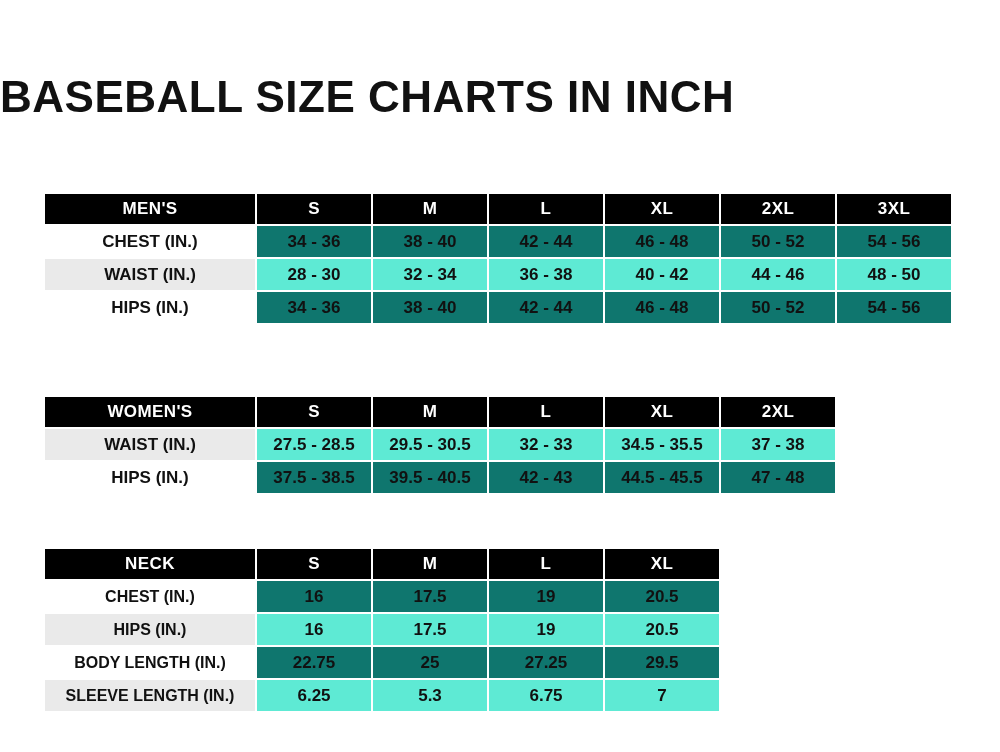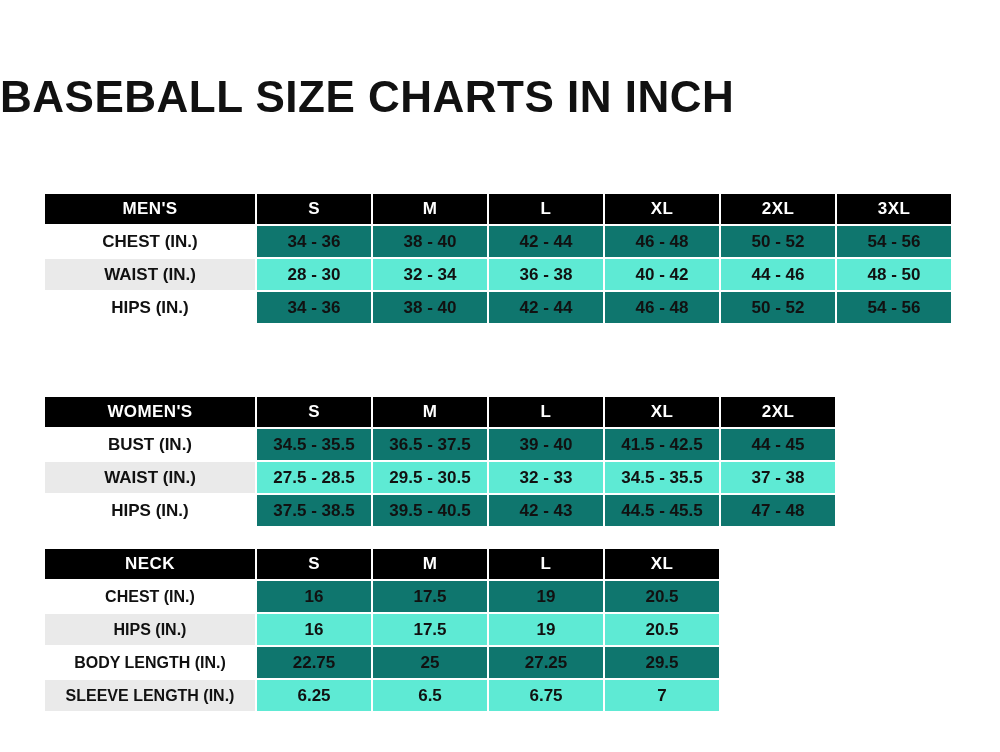--- a/index.html
+++ b/index.html
@@ -162,28 +162,20 @@
       <tr>
         <th class="rowlabel">WOMEN'S</th>
         <th>S</th>
         <th>M</th>
         <th>L</th>
         <th>XL</th>
         <th>2XL</th>
       </tr>
     </thead>
     <tbody>
-      <tr class="light">
-        <td class="rowlabel">BUST (IN.)</td>
-        <td>34.5 - 35.5</td>
-        <td>36.5 - 37.5</td>
-        <td>39 - 40</td>
-        <td>41.5 - 42.5</td>
-        <td>44 - 45</td>
-      </tr>
       <tr class="shade">
         <td class="rowlabel">WAIST (IN.)</td>
         <td>27.5 - 28.5</td>
         <td>29.5 - 30.5</td>
         <td>32 - 33</td>
         <td>34.5 - 35.5</td>
         <td>37 - 38</td>
       </tr>
       <tr class="light">
         <td class="rowlabel">HIPS (IN.)</td>
@@ -231,20 +223,20 @@
       <tr class="light">
         <td class="rowlabel">BODY LENGTH (IN.)</td>
         <td>22.75</td>
         <td>25</td>
         <td>27.25</td>
         <td>29.5</td>
       </tr>
       <tr class="shade">
         <td class="rowlabel">SLEEVE LENGTH (IN.)</td>
         <td>6.25</td>
-        <td>6.5</td>
+        <td>5.3</td>
         <td>6.75</td>
         <td>7</td>
       </tr>
     </tbody>
   </table>
 
 </div>
 
 </body></html>

